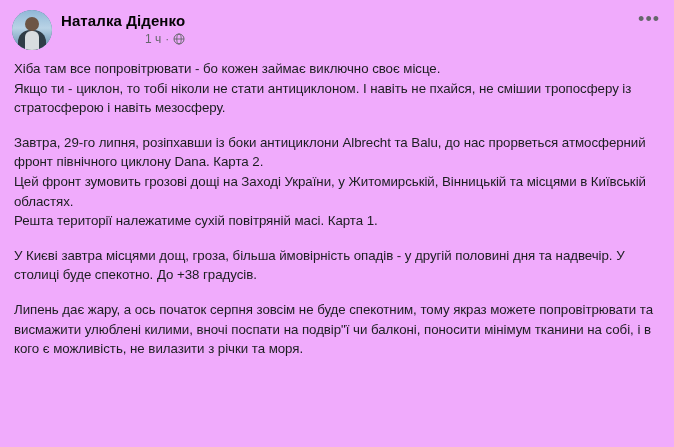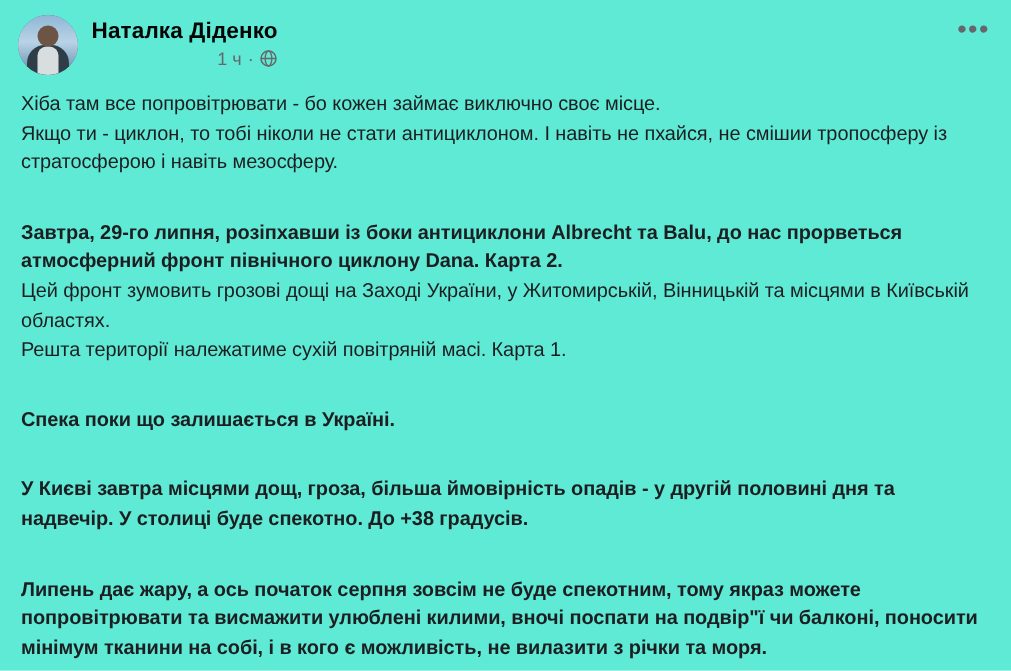--- a/index.html
+++ b/index.html
@@ -10,21 +10,21 @@
     width: 674px;
     height: 447px;
     background: #ffffff;
     font-family: "Liberation Sans", sans-serif;
     color: #1c1e21;
     overflow: hidden;
   }
   .post {
     width: 674px;
     height: 447px;
-    background: #5eead4;
+    background: #f0abfc;
     box-sizing: border-box;
     padding: 0;
     position: relative;
   }
   .post-header {
     display: flex;
     align-items: flex-start;
     padding: 10px 12px 0 12px;
     position: relative;
   }
@@ -118,22 +118,21 @@
     padding: 9px 14px 0 14px;
     font-size: 13.3px;
     line-height: 19.6px;
     color: #1c1e21;
     letter-spacing: -0.05px;
   }
   .post-body p {
     margin: 0;
   }
   .post-body p.gap {
-    margin-top: 27px;
-    font-weight: bold;
+    margin-top: 15px;
   }
 </style>
 </head>
 <body>
 
 <div class="post">
 
   <div class="post-header">
 
     <div class="avatar">
@@ -160,18 +159,17 @@
 
     <div class="post-menu">•••</div>
   </div>
 
   <div class="post-body">
     <p>Хіба там все попровітрювати - бо кожен займає виключно своє місце.</p>
     <p>Якщо ти - циклон, то тобі ніколи не стати антициклоном. І навіть не пхайся, не смішии тропосферу із стратосферою і навіть мезосферу.</p>
     <p class="gap">Завтра, 29-го липня, розіпхавши із боки антициклони Albrecht та Balu, до нас прорветься атмосферний фронт північного циклону Dana. Карта 2.</p>
     <p>Цей фронт зумовить грозові дощі на Заході України, у Житомирській, Вінницькій та місцями в Київській областях.</p>
     <p>Решта території належатиме сухій повітряній масі. Карта 1.</p>
-    <p class="gap">Спека поки що залишається в Україні.</p>
     <p class="gap">У Києві завтра місцями дощ, гроза, більша ймовірність опадів - у другій половині дня та надвечір. У столиці буде спекотно. До +38 градусів.</p>
     <p class="gap">Липень дає жару, а ось початок серпня зовсім не буде спекотним, тому якраз можете попровітрювати та висмажити улюблені килими, вночі поспати на подвір"ї чи балконі, поносити мінімум тканини на собі, і в кого є можливість, не вилазити з річки та моря.</p>
   </div>
 
 </div>
 
 </body></html>

